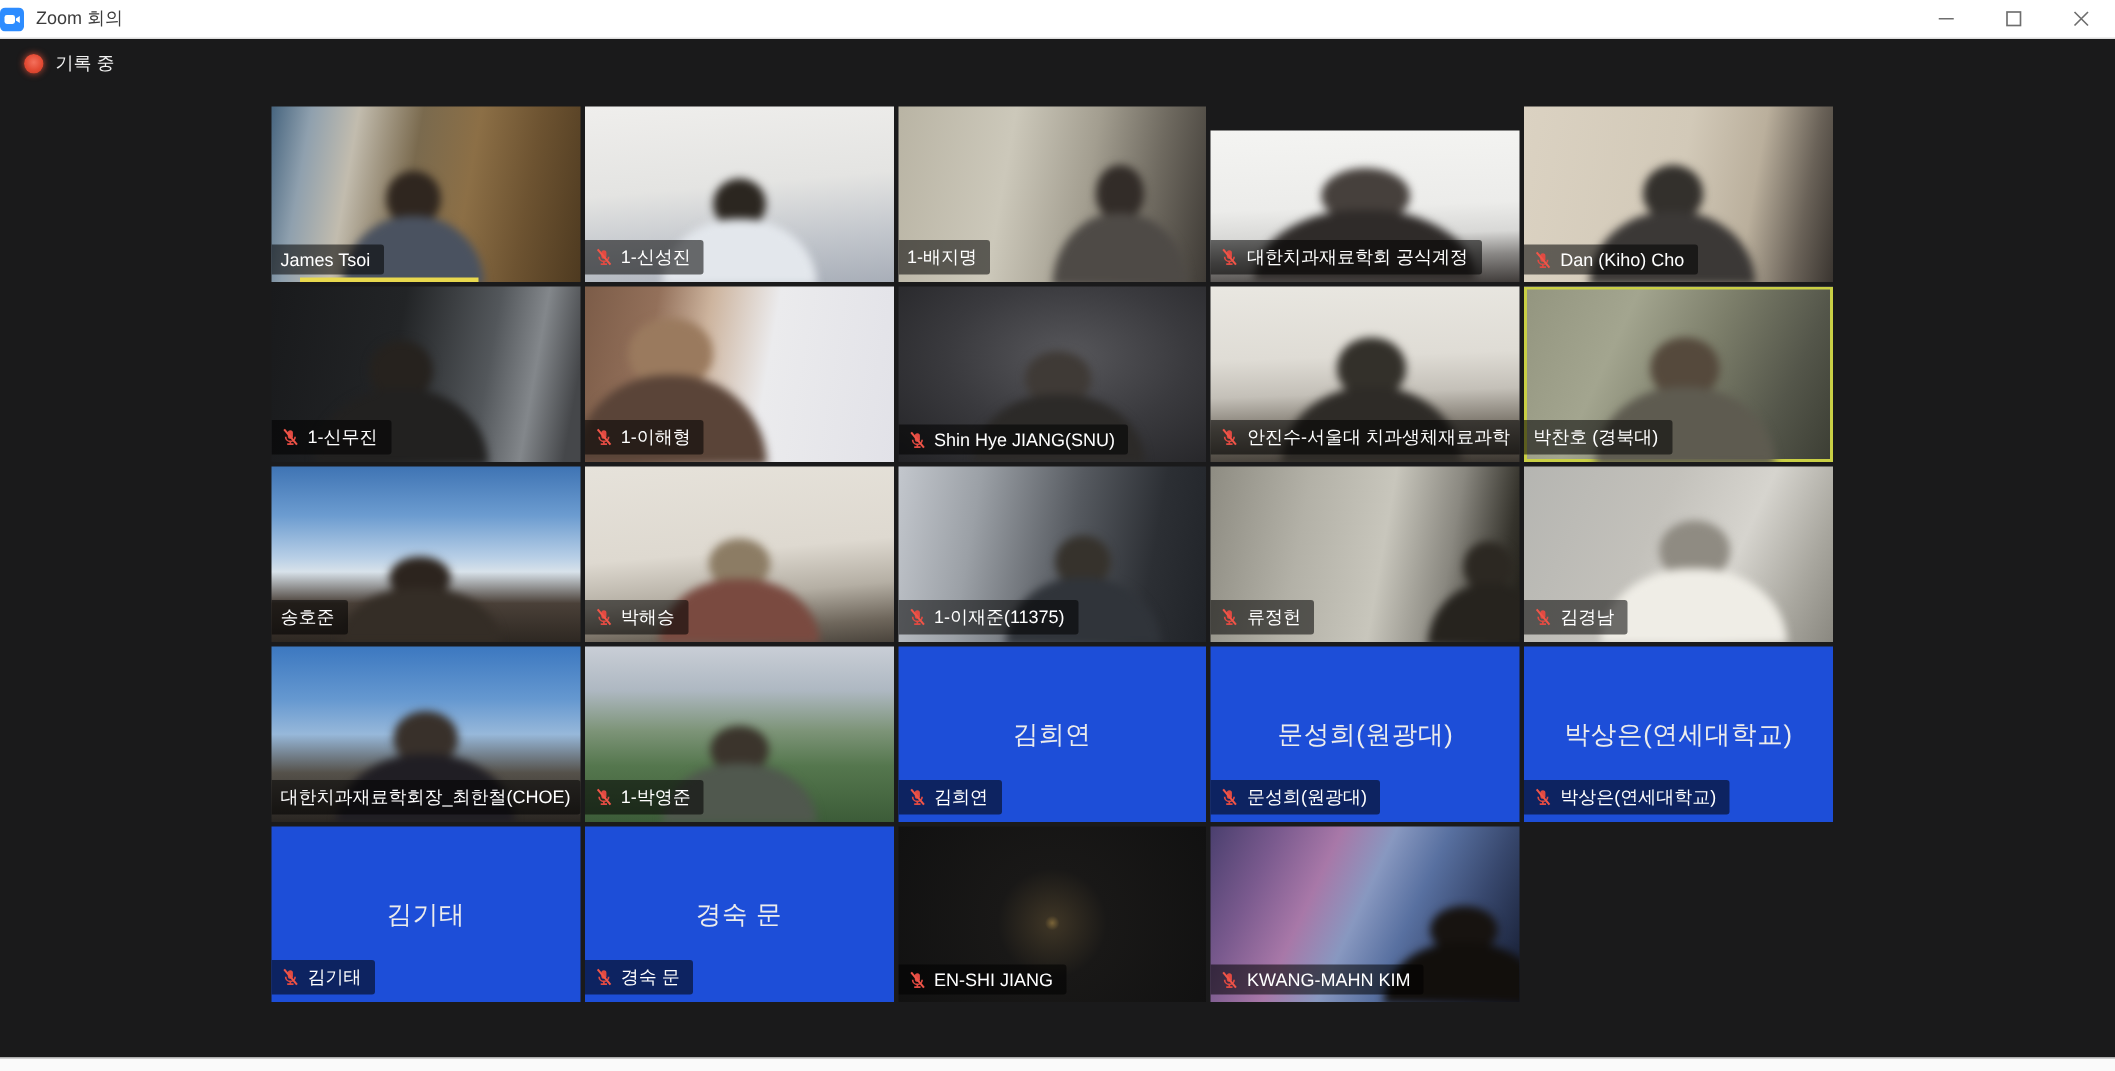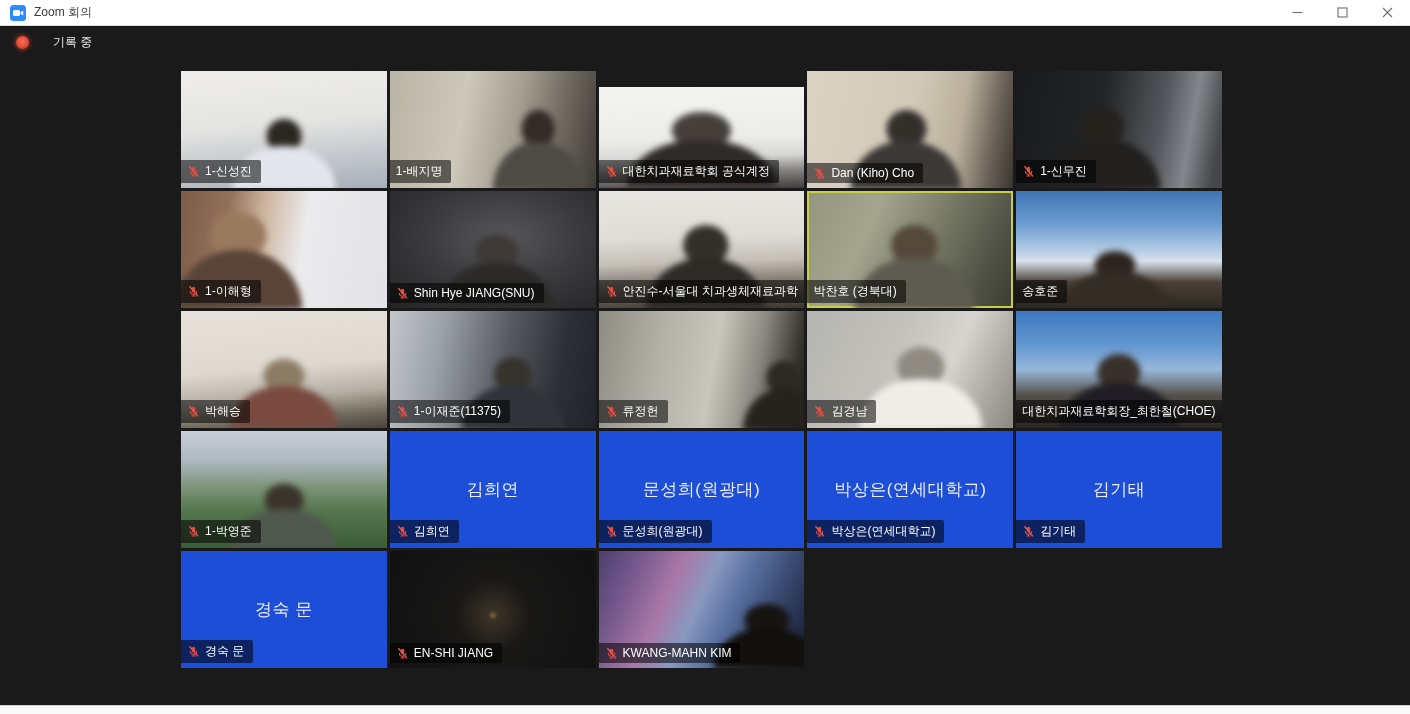--- a/index.html
+++ b/index.html
@@ -6,29 +6,29 @@
   body{
     width:1410px;height:714px;position:relative;overflow:hidden;
     background:#1a1a1b;
     font-family:"Liberation Sans",sans-serif;
     -webkit-font-smoothing:antialiased;
   }
   
   .titlebar{
     position:absolute;top:0;left:0;right:0;height:26px;
     background:#ffffff;border-bottom:1px solid #dddddd;
-    display:flex;align-items:center;padding-left:10px;box-sizing:border-box;
+    display:flex;align-items:center;box-sizing:border-box;
   }
   .app-icon{display:flex;align-items:center;}
   .win-title{font-size:12px;color:#3c3c3c;margin-left:8px;}
   .win-controls{margin-left:auto;display:flex;height:100%;}
   .win-btn{width:45px;height:100%;display:flex;align-items:center;justify-content:center;cursor:pointer;}
   
   .record-indicator{
-    position:absolute;top:34px;left:16px;display:flex;align-items:center;gap:24px;
+    position:absolute;top:34px;left:16px;display:flex;align-items:center;gap:8px;
     color:#f2f2f2;font-size:12px;cursor:pointer;
   }
   .record-dot{
     width:13px;height:13px;border-radius:50%;
     background:radial-gradient(circle at 50% 42%,#f4705c 0%,#e34a33 55%,#c23a25 100%);
     box-shadow:0 0 5px rgba(240,85,60,.85);
   }
   
   .grid{
     position:absolute;left:181px;top:71px;width:1041px;height:597px;
@@ -92,20 +92,30 @@
     </div>
   </div>
 </div>
 
 <div class="record-indicator">
   <span class="record-dot"></span>
   <span>기록 중</span>
 </div>
 
 <div class="grid">
+    <div class="tile" style="background: linear-gradient(100deg, rgb(71, 101, 127) 0%, rgb(143, 160, 174) 12%, rgb(194, 188, 174) 26%, rgb(122, 106, 78) 45%, rgb(140, 111, 70) 62%, rgb(109, 83, 49) 80%, rgb(78, 58, 32) 100%);">
+      <div class="figure" style="left: 46%; width: 46%; height: 66%; transform: translateX(-50%);">
+        <div class="fhead" style="width: 38%; height: 46%; background: rgb(47, 38, 31);"></div>
+        <div class="fbody" style="height: 60%; margin-top: -6%; background: rgb(74, 82, 96);"></div>
+      </div>
+      <div class="name-label">
+        <span>James Tsoi</span>
+      </div>
+      <div class="underline"></div>
+    </div>
     <div class="tile" style="background: linear-gradient(175deg, rgb(239, 238, 236) 0%, rgb(228, 228, 226) 45%, rgb(194, 198, 204) 75%, rgb(168, 174, 184) 100%);">
       <div class="figure" style="left: 50%; width: 50%; height: 62%; transform: translateX(-50%);">
         <div class="fhead" style="width: 34%; height: 46%; background: rgb(43, 38, 32);"></div>
         <div class="fbody" style="height: 60%; margin-top: -6%; background: rgb(227, 231, 236);"></div>
       </div>
       <div class="name-label">
         <svg width="13" height="13" viewBox="0 0 16 16">
           <rect x="6" y="2.2" width="4.2" height="7" rx="2.1" fill="#e04a42"></rect>
           <path d="M4.2 7.5a3.9 3.9 0 0 0 7.8 0" fill="none" stroke="#e04a42" stroke-width="1.4"></path>
           <path d="M8.1 11.2v2.2M5.5 13.6h5.2" fill="none" stroke="#e04a42" stroke-width="1.4"></path>

